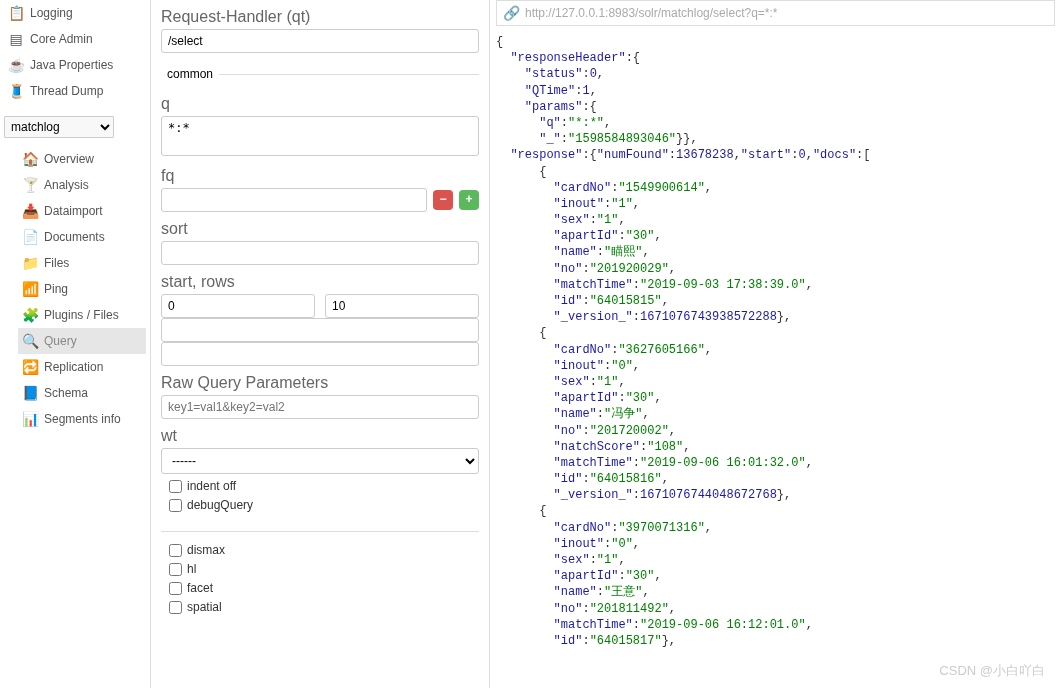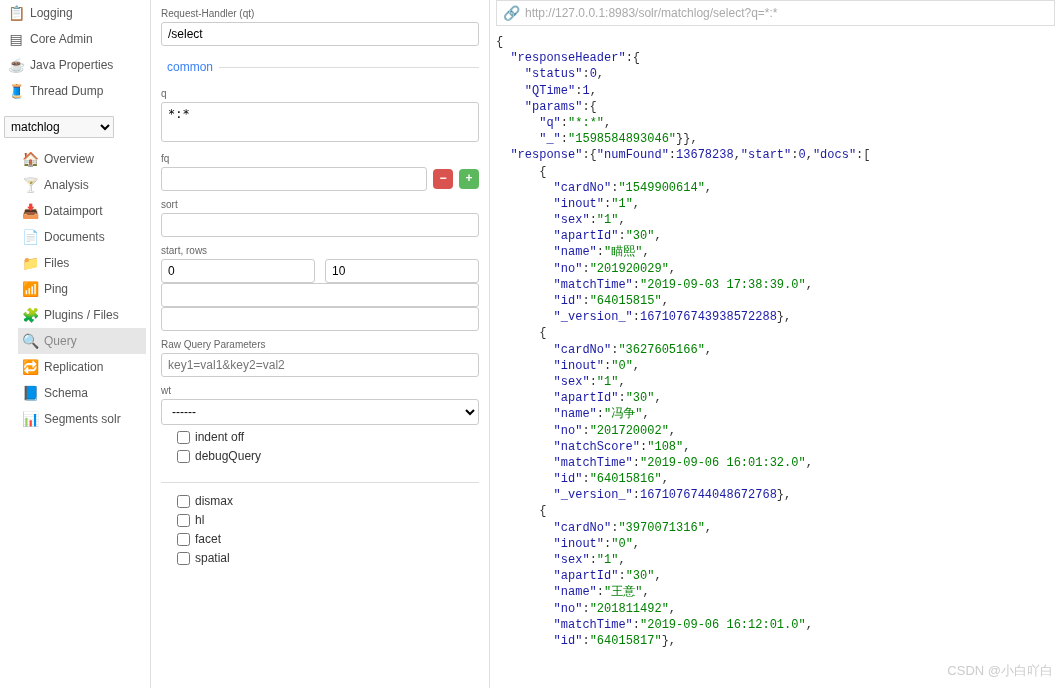--- a/index.html
+++ b/index.html
@@ -7,41 +7,41 @@
 .wrap { display: flex; height: 100%; }
 .sidebar { width: 150px; padding: 0 4px; }
 .sidebar ul { list-style: none; }
 .nav-item { display: flex; align-items: center; padding: 5px 4px; color: #555; cursor: pointer; gap: 6px; }
 .nav-item.active { background: #e6e6e6; color: #888; }
 .icon { display: inline-block; width: 16px; height: 16px; font-size: 14px; text-align: center; line-height: 16px; }
 .core-sel { margin: 12px 0 8px 0; }
 .core-sel select { width: 110px; font-size: 12px; padding: 2px; border: 1px solid #ccc; border-radius: 1px; background: #f8f8f8; }
 .sub { padding-left: 14px; }
 .form-col { width: 340px; border-left: 1px solid #ddd; border-right: 1px solid #ddd; padding: 0 10px 10px 10px; overflow-y: auto; }
-.form-col label { display: block; color: #666; font-size: 10px; margin: 8px 0 3px 0; }
+.form-col label { display: block; color: #666; font-size: 16px; margin: 8px 0 3px 0; }
 .form-col input[type=text], .form-col textarea, .form-col select { width: 100%; border: 1px solid #ccc; border-radius: 3px; padding: 4px 6px; font-size: 12px; background: #fff; }
 .form-col textarea { height: 40px; resize: none; }
 fieldset { border: 1px solid #ddd; border-left: none; border-right: none; border-bottom: none; margin-top: 14px; padding-top: 6px; }
-legend { color: #3b82f6; padding: 0 6px; }
+legend { color: #000000; padding: 0 6px; }
 .row2 { display: flex; gap: 10px; }
 .row2 input { flex: 1; }
 .fq-row { display: flex; gap: 6px; align-items: center; }
 .fq-row input { flex: 1; }
 .sq-btn { width: 20px; height: 20px; border-radius: 4px; color: #fff; font-weight: bold; text-align: center; line-height: 18px; cursor: pointer; }
 .minus { background: #d9534f; }
 .plus { background: #5cb85c; }
-.chk { display: flex; align-items: center; gap: 5px; margin: 5px 16px; }
+.chk { display: flex; align-items: center; gap: 5px; margin: 5px 8px; }
 .chk input { margin: 0; }
 .resp-col { flex: 1; padding: 0 6px; font-family: "Courier New", monospace; font-size: 12px; overflow-y: hidden; position: relative; }
 .urlbar { border: 1px solid #ddd; padding: 4px 6px; color: #aaa; margin-bottom: 8px; font-family: Arial; font-size: 12px; display: flex; gap: 6px; align-items: center; }
 .json { white-space: pre; line-height: 1.35; color: #333; }
 .k { color: #1a1aa6; }
 .s { color: #008000; }
 .n { color: #1a1aa6; }
-.watermark { position: absolute; right: 8px; bottom: 8px; color: #ccc; font-family: Arial; font-size: 13px; }
+.watermark { position: absolute; right: 16px; bottom: 8px; color: #ccc; font-family: Arial; font-size: 13px; }
 </style>
 </head>
 <body>
 
 <div class="wrap">
   <div class="sidebar">
     <ul id="nav-top">
         <li class="nav-item">
           <span class="icon">📋</span>
           <span>Logging</span>
@@ -98,21 +98,21 @@
         <li class="nav-item">
           <span class="icon">🔁</span>
           <span>Replication</span>
         </li>
         <li class="nav-item">
           <span class="icon">📘</span>
           <span>Schema</span>
         </li>
         <li class="nav-item">
           <span class="icon">📊</span>
-          <span>Segments solr</span>
+          <span>Segments info</span>
         </li>
       </ul>
   </div>
 
   <div class="form-col">
     <label>Request-Handler (qt)</label>
     <input type="text" value="/select" style="">
     <fieldset>
       <legend>common</legend>
       <label>q</label>

